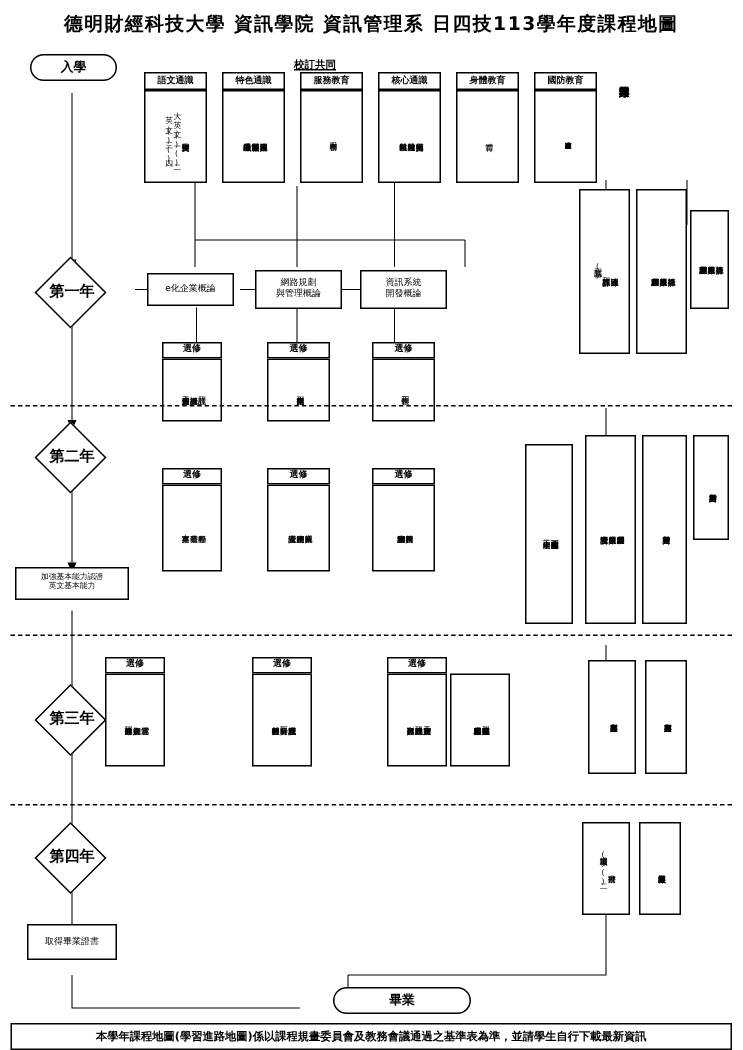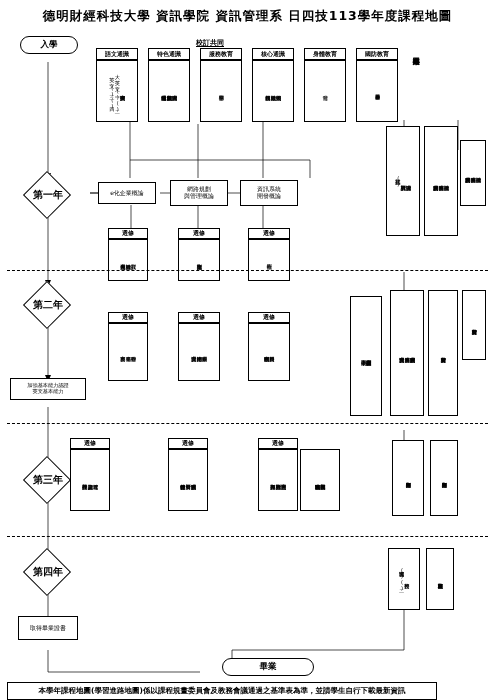--- a/index.html
+++ b/index.html
@@ -77,21 +77,21 @@
     font-size:8.5px;font-weight:bold;
     box-sizing:border-box;
   }
   .dashsep{
     position:absolute;
     border-top:1px dashed #000;
     width:481px;left:7px;height:0;
   }
   .footer{
     position:absolute;
-    left:7px;width:430px;
+    left:7px;width:481px;
     border:1px solid #000;
     box-sizing:border-box;
     text-align:center;
     font-size:7.5px;
     font-weight:bold;
     padding:3px 2px;
   }
   .fs4{font-size:4.4px;}
   .fs5{font-size:5.2px;}
   .fs6{font-size:6px;}

